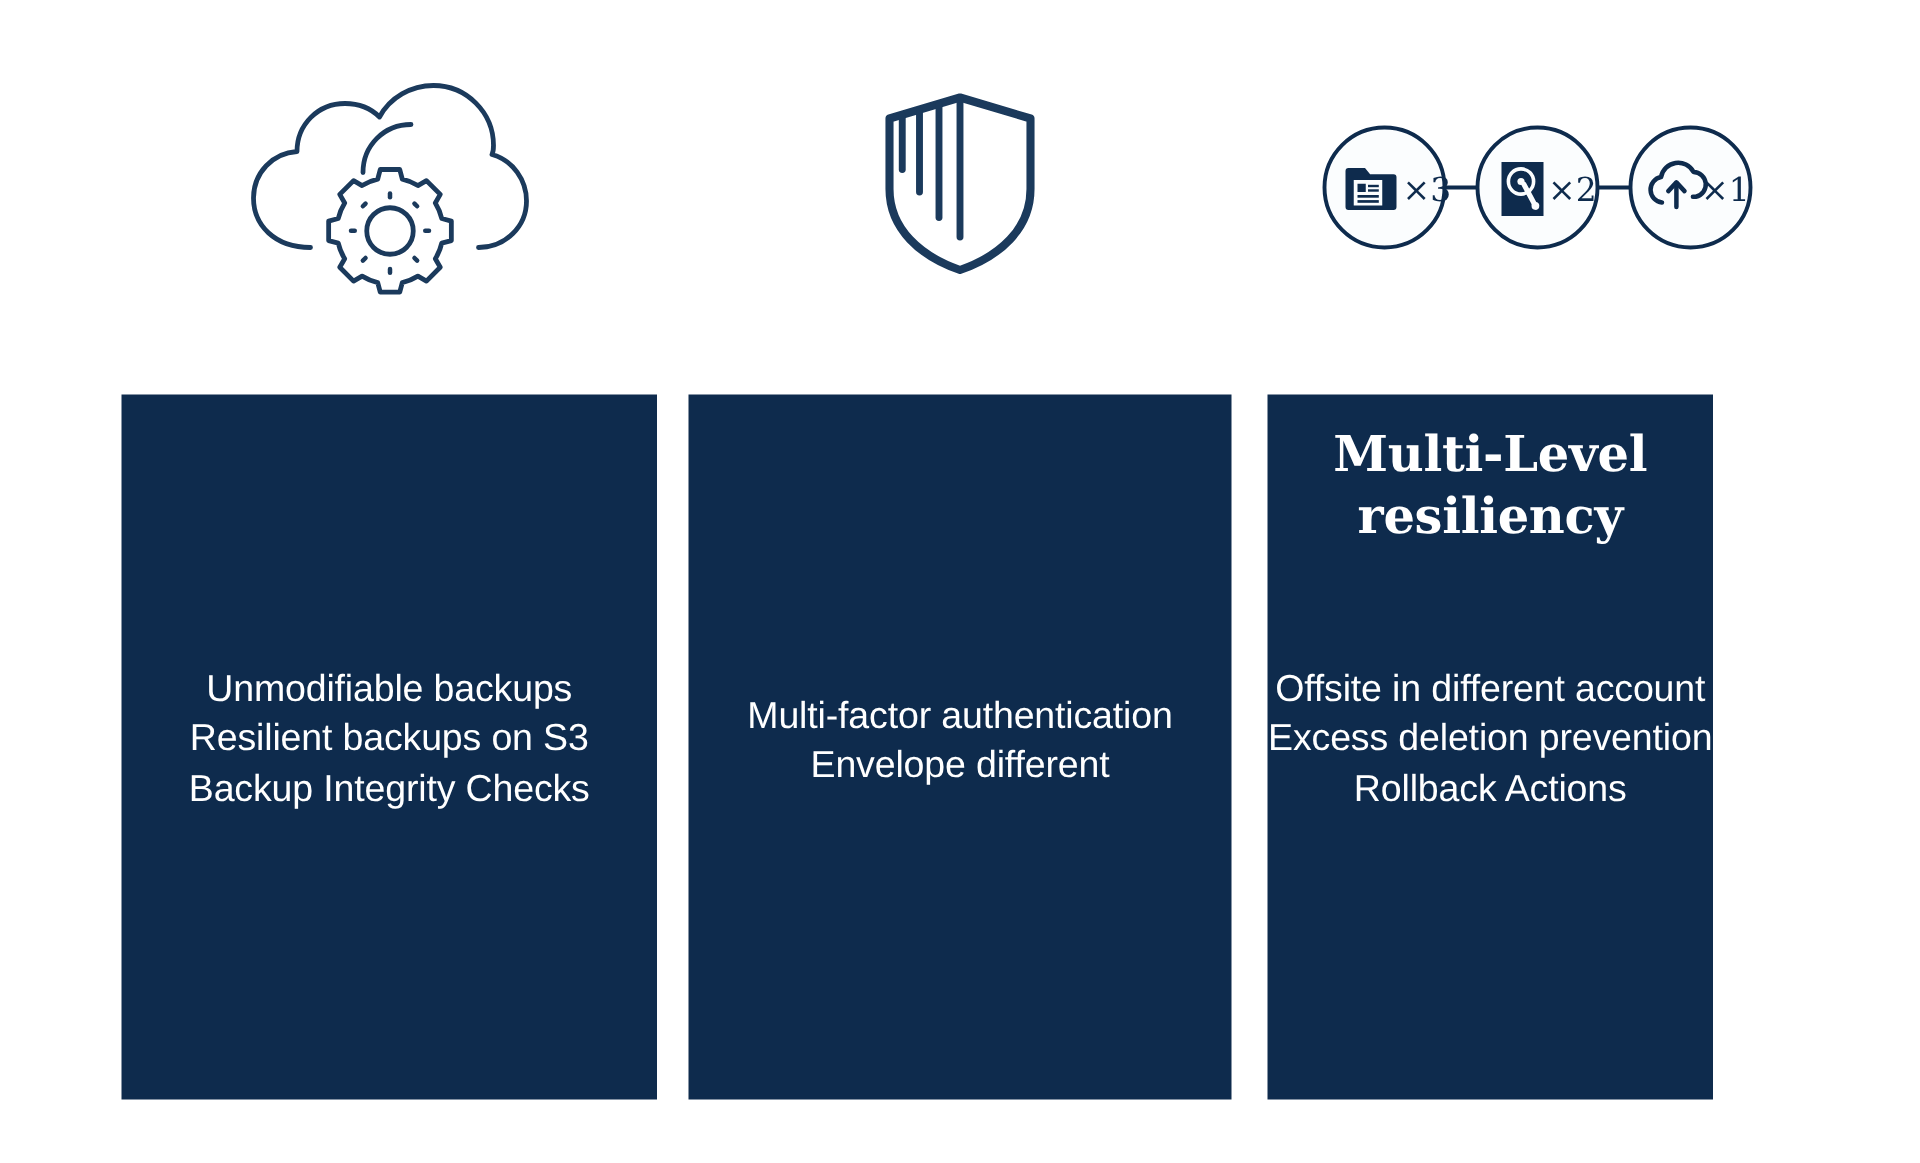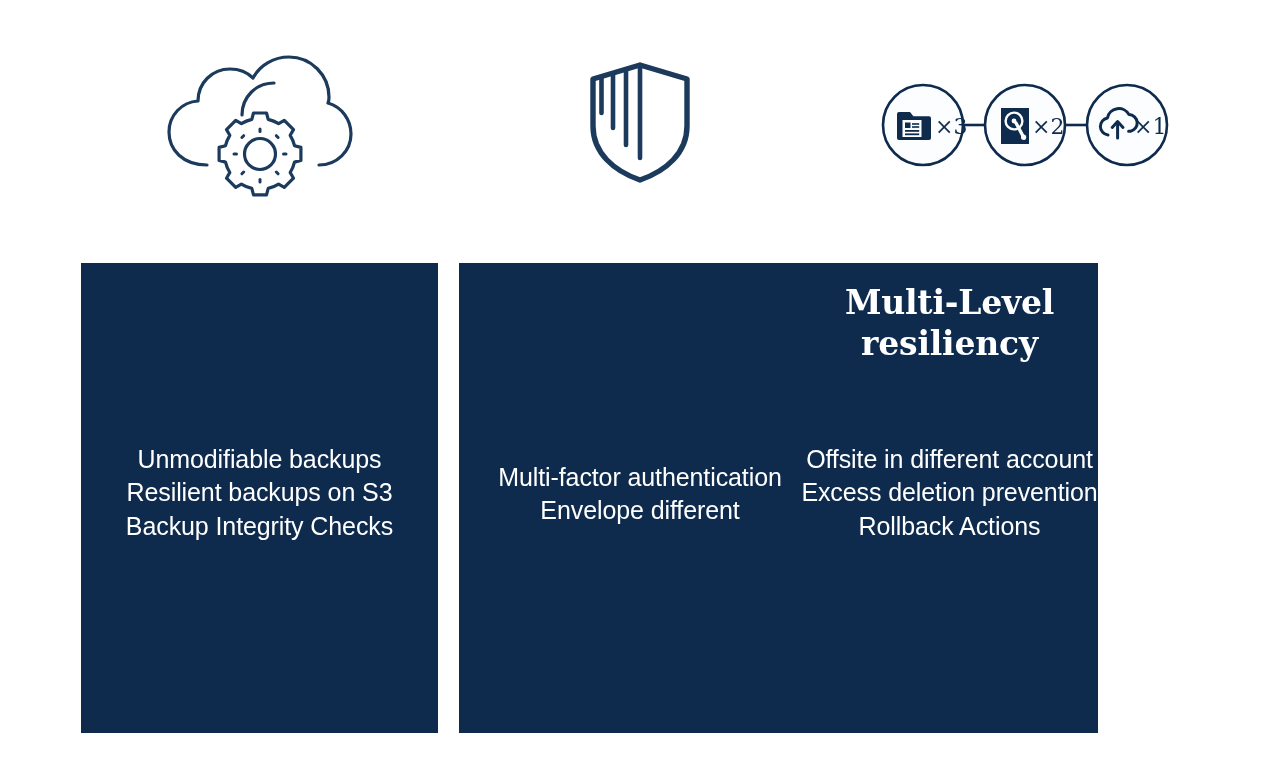--- a/index.html
+++ b/index.html
@@ -50,21 +50,21 @@
   .panel {
     position: absolute;
     background: #0e2b4d;
     box-sizing: border-box;
     padding: 0 6px;
     text-align: center;
     overflow: visible;
   }
   .panel.one   { left: 81px;  top: 263px; width: 357px; height: 470px; }
   .panel.two   { left: 459px; top: 263px; width: 362px; height: 470px; }
-  .panel.three { left: 801px; top: 263px; width: 297px; height: 470px; padding-left: 28px; }
+  .panel.three { left: 845px; top: 263px; width: 297px; height: 470px; padding-left: 28px; }
 
   .panel-title {
     position: absolute;
     left: -10px;
     right: -10px;
     color: #ffffff;
     font-family: "DejaVu Serif", "Liberation Serif", serif;
     font-weight: bold;
     font-size: 33px;
     line-height: 1.24;

